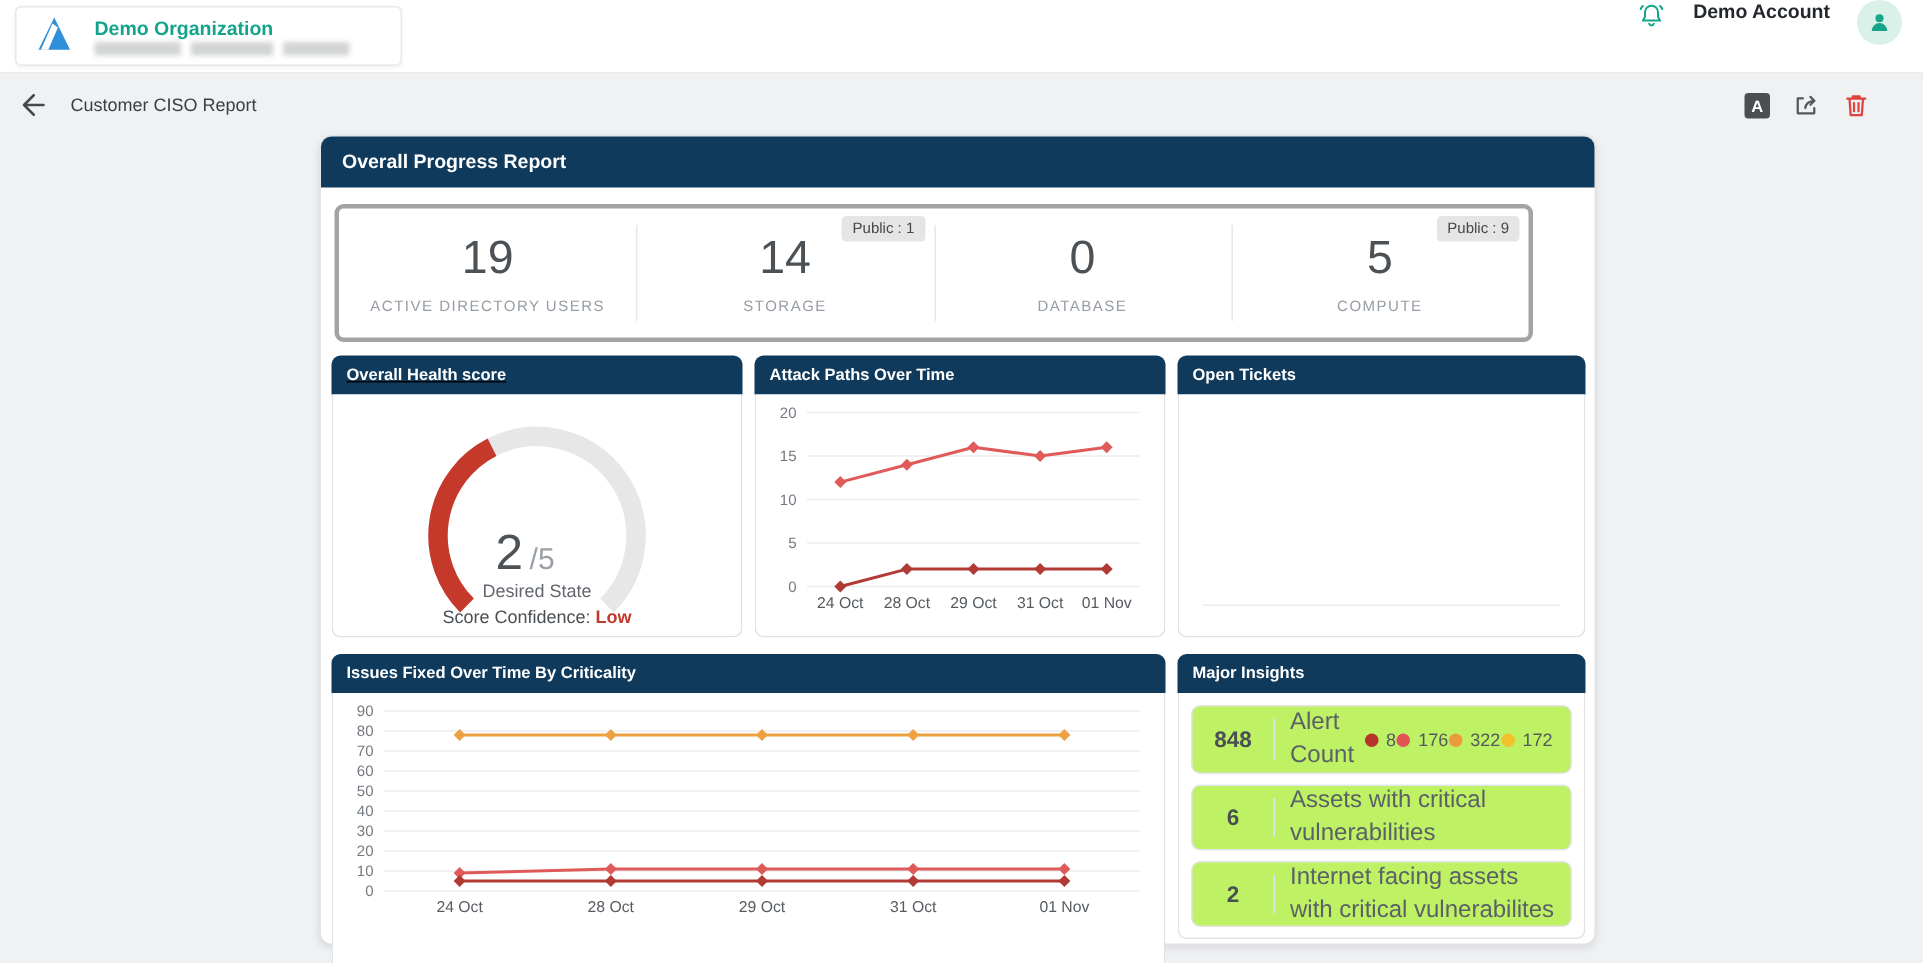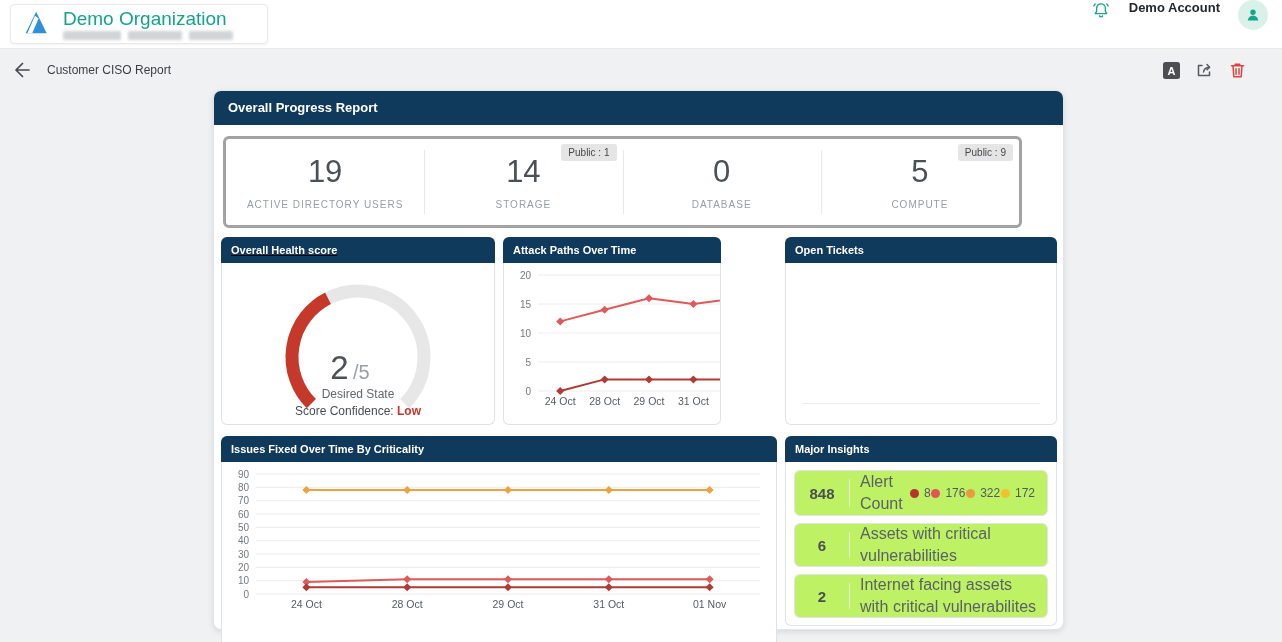--- a/index.html
+++ b/index.html
@@ -6,21 +6,21 @@
   body{
     width:1282px;height:642px;position:relative;overflow:hidden;
     background:#f0f1f3;
     font-family:"Liberation Sans", sans-serif;
     -webkit-font-smoothing:antialiased;
   }
   
   .topbar{position:absolute;left:0;top:0;width:1282px;height:48px;background:#fff;border-bottom:1px solid #e9eaec;}
   .org-chip{position:absolute;left:10px;top:4px;width:258px;height:40px;background:#fff;border:1px solid #e7e8ea;border-radius:4px;box-shadow:0 1px 3px rgba(0,0,0,.05);display:flex;align-items:center;padding-left:10px;box-sizing:border-box;gap:14px;cursor:pointer;}
   .org-texts{display:flex;flex-direction:column;gap:3px;}
-  .org-name{font-size:19px;font-weight:normal;color:#14a38b;line-height:1;}
+  .org-name{font-size:13px;font-weight:bold;color:#14a38b;line-height:1;}
   .org-redacted{width:170px;height:9px;border-radius:2px;filter:blur(1.6px);opacity:.65;
     background:linear-gradient(90deg,#b9bcbe 0 34%,transparent 34% 38%,#b9bcbe 38% 70%,transparent 70% 74%,#b9bcbe 74% 100%);}
   .topbar-right{position:absolute;right:14px;top:0;height:48px;display:flex;align-items:flex-start;gap:18px;}
   .account-name{font-size:13px;font-weight:600;color:#24282c;}
   .avatar{width:30px;height:30px;border-radius:50%;background:#d9f1e9;display:flex;align-items:center;justify-content:center;cursor:pointer;}
   
   .toolbar{position:absolute;left:0;top:48px;width:1260px;height:44px;}
   .back-btn{position:absolute;left:12px;top:12px;width:20px;height:20px;cursor:pointer;}
   .toolbar-title{position:absolute;left:47px;top:15px;font-size:12px;color:#3a3f44;}
   .toolbar-actions{position:absolute;right:13px;top:12px;display:flex;align-items:center;gap:13px;}
@@ -33,21 +33,21 @@
   .stat{flex:1;position:relative;text-align:center;padding-top:15px;box-sizing:border-box;}
   .stat + .stat::before{content:"";position:absolute;left:0;top:13%;bottom:13%;width:1px;background:#e6e8eb;}
   .stat-value{font-size:31px;color:#4c5156;line-height:1.15;}
   .stat-label{margin-top:9px;font-size:10px;letter-spacing:1px;color:#979da5;}
   .stat-badge{position:absolute;top:5px;right:6px;background:#e5e5e6;color:#454749;font-size:10px;padding:3px 7px;border-radius:3px;}
   
   .card{position:absolute;box-sizing:border-box;}
   .card-head{height:26px;background:#103a5c;border-radius:6px 6px 0 0;color:#fff;font-size:11px;font-weight:bold;line-height:26px;padding:0 10px;}
   .card-body{position:absolute;left:0;right:0;top:26px;bottom:0;background:#fff;border:1px solid #e0e3e6;border-top:none;border-radius:0 0 6px 6px;box-sizing:border-box;overflow:hidden;}
   .card-health{left:7px;top:146px;width:274px;height:188px;text-decoration:underline;}
-  .card-attack{left:289px;top:146px;width:218px;height:188px;}
+  .card-attack{left:289px;top:146px;width:274px;height:188px;}
   .card-tickets{left:571px;top:146px;width:272px;height:188px;}
   .card-issues{left:7px;top:345px;width:556px;height:214px;}
   .card-insights{left:571px;top:345px;width:272px;height:190px;}
   
   .gauge-wrap{position:relative;width:100%;height:100%;}
   .gauge-svg{display:block;margin:2px auto 0;}
   .gauge-center{position:absolute;left:0;right:16px;top:86px;text-align:center;line-height:1;}
   .gauge-score{font-size:33px;color:#4d5257;}
   .gauge-max{font-size:20px;color:#9aa0a6;}
   .gauge-sub{position:absolute;left:0;right:0;top:122px;text-align:center;font-size:12px;color:#62676d;}

